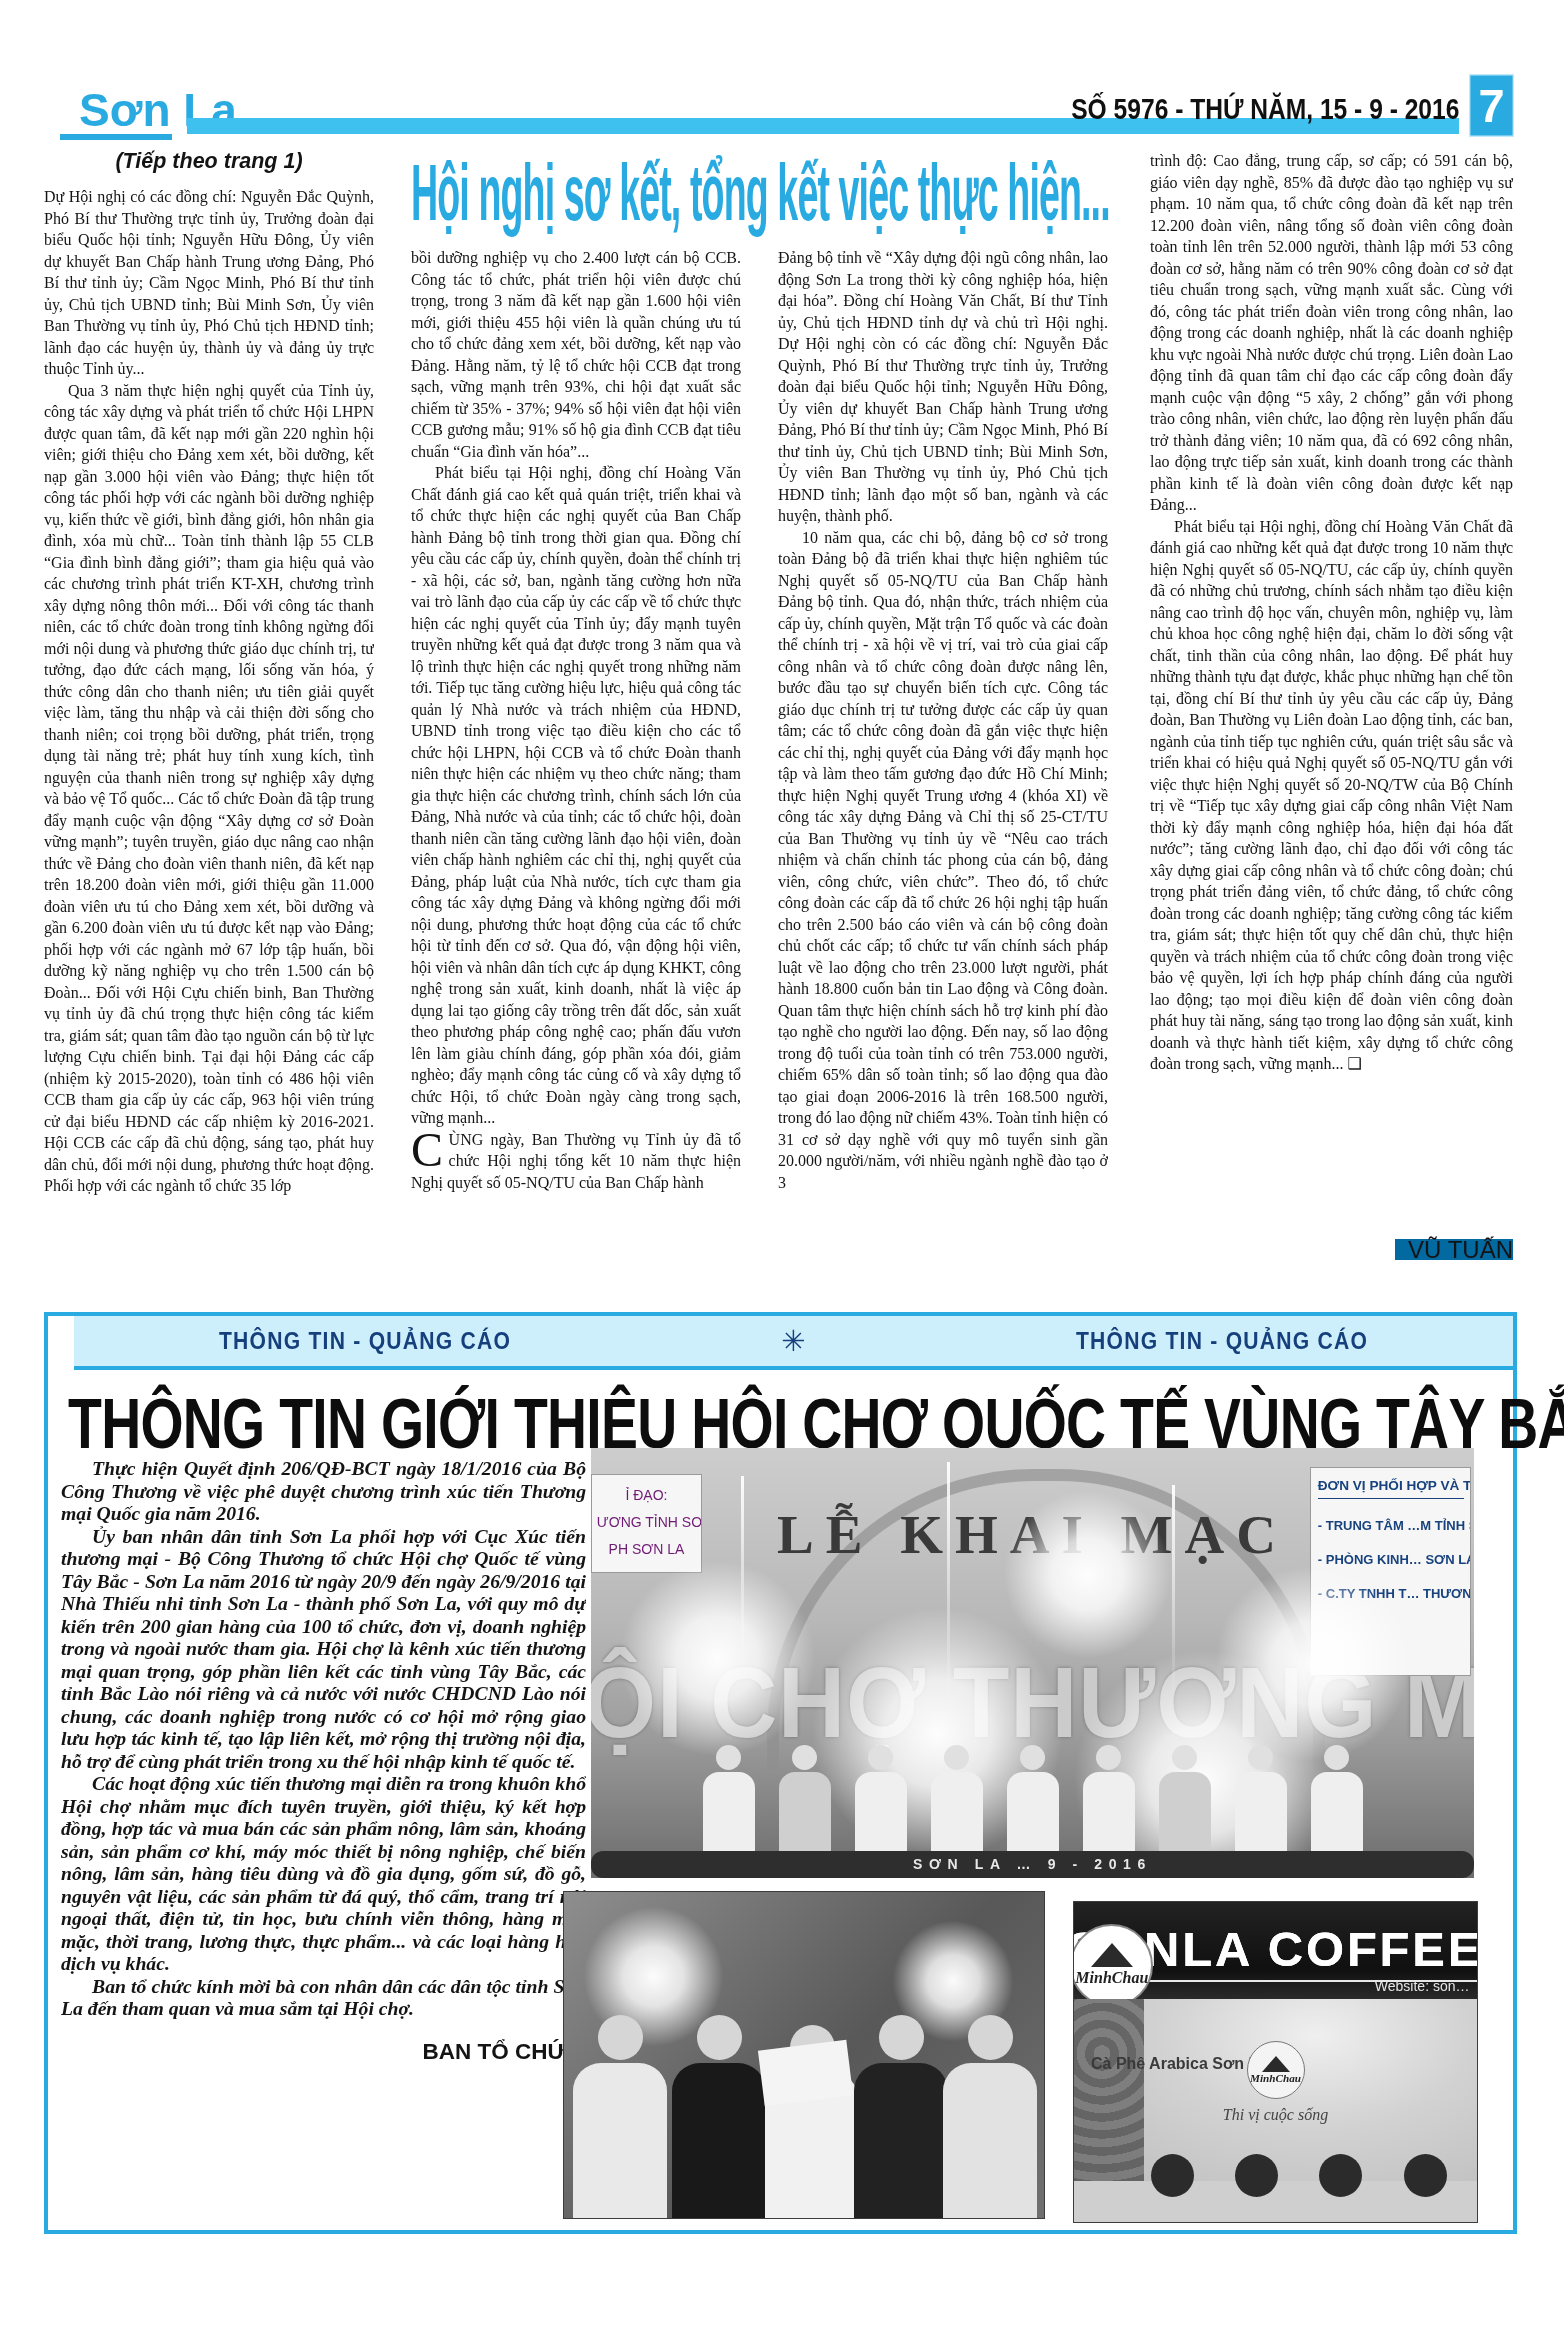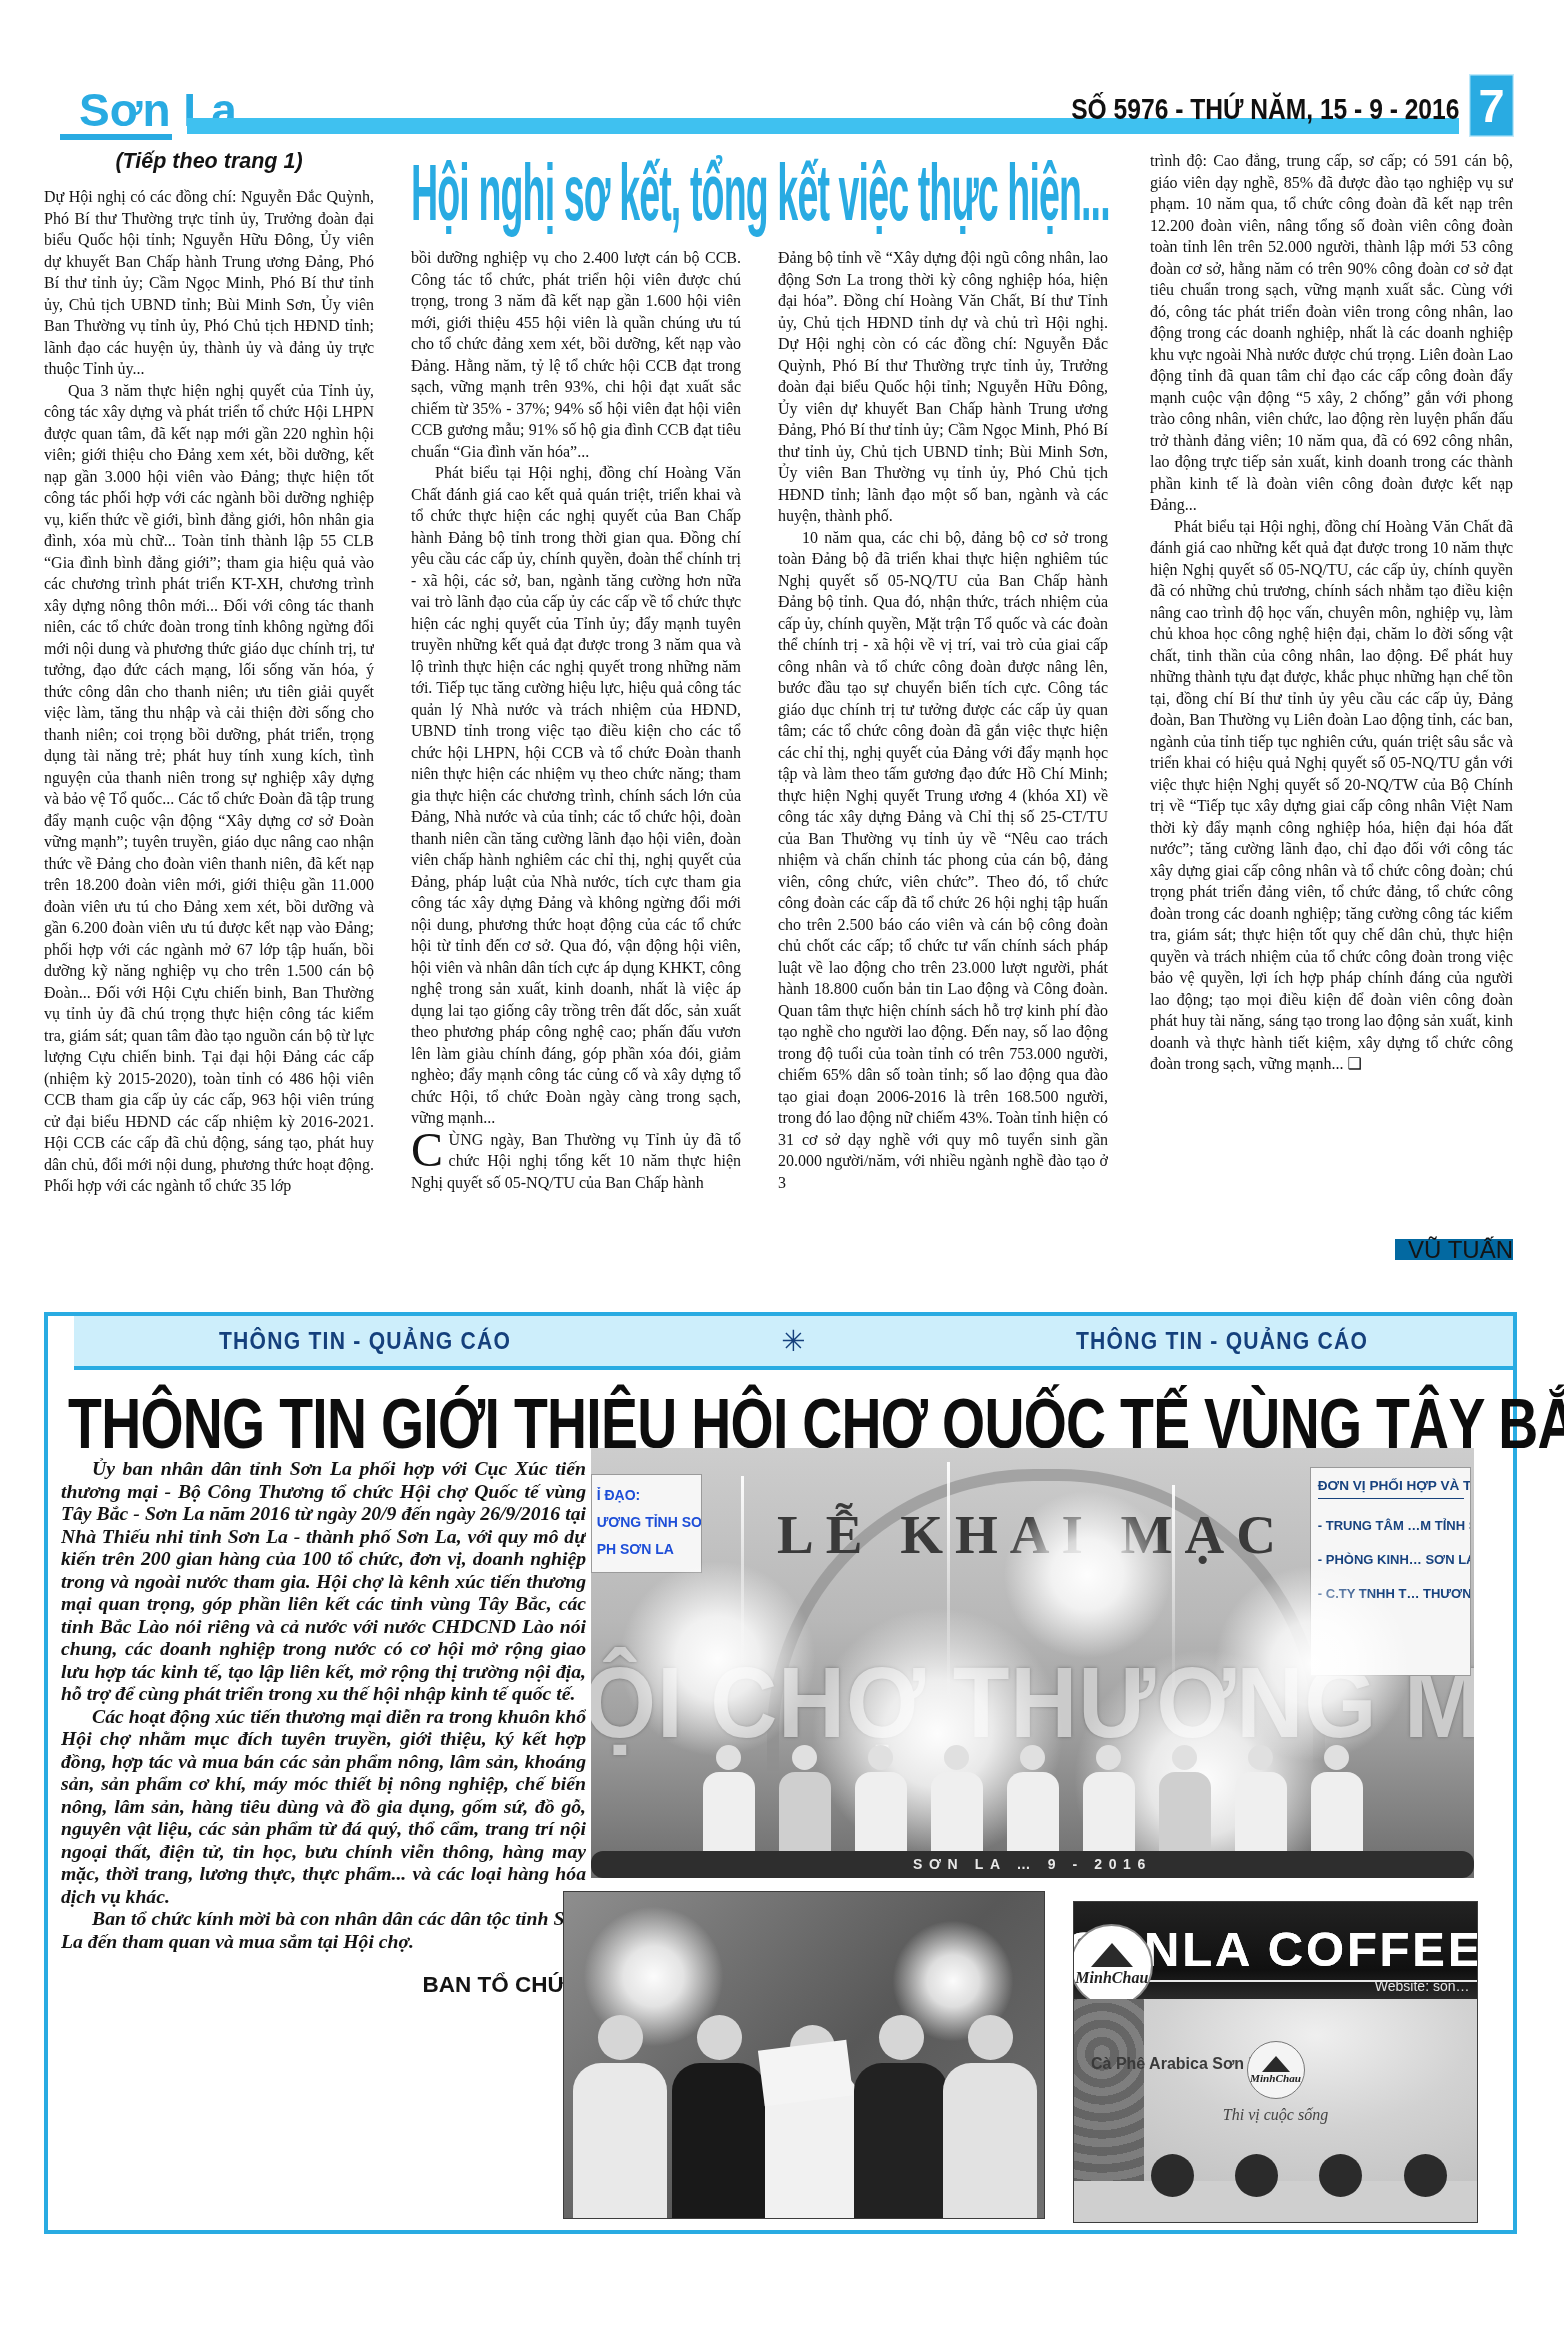--- a/index.html
+++ b/index.html
@@ -56,21 +56,21 @@
   .photo-ceremony{left:543px;top:132px;width:883px;height:430px;
      background:linear-gradient(180deg,#cdcdcd 0%,#b8b8b8 40%,#9d9d9d 66%,#6c6c6c 100%);}
   .arch{position:absolute;left:176px;top:21px;width:534px;height:290px;border:12px solid #8f8f8f;
         border-bottom:none;border-radius:267px 267px 0 0;opacity:.65;}
   .arc-title{position:absolute;left:50%;top:55px;transform:translateX(-50%);white-space:nowrap;
              font-family:"Liberation Serif",serif;font-weight:bold;font-size:55px;color:#3a3a3a;letter-spacing:12px;}
   .backdrop-letters{position:absolute;left:50%;top:197px;transform:translateX(-50%) scaleX(.92);white-space:nowrap;
              font-size:101px;font-weight:900;color:#cbcbcb;text-shadow:0 0 3.7px #6f6f6f;letter-spacing:0.9px;}
   .sign{position:absolute;background:#f6f6f6;border:0.9px solid #9a9a9a;overflow:hidden;box-sizing:border-box;}
   .sign-left{left:0;top:26px;width:111px;height:99px;padding:6.6px 4.7px;}
-  .sign-left div{font-weight:bold;font-size:14px;color:#1d4ed8;line-height:27px;white-space:nowrap;}
+  .sign-left div{font-weight:normal;font-size:14px;color:#701a75;line-height:27px;white-space:nowrap;text-align:center;}
   .sign-right{right:2.8px;top:19px;width:161px;height:209px;padding:7.5px 6.6px;}
   .sign-right .t{font-weight:bold;font-size:13.6px;color:#17427e;line-height:19px;border-bottom:1.4px solid #17427e;
                  padding-bottom:3.7px;margin-bottom:9.4px;white-space:nowrap;}
   .sign-right .l{font-weight:bold;font-size:13px;color:#17427e;line-height:34px;white-space:nowrap;}
   .sp{position:absolute;border-radius:50%;
       background:radial-gradient(circle,rgba(255,255,255,.98) 0%,rgba(255,255,255,.8) 30%,rgba(255,255,255,0) 70%);}
   .streak{position:absolute;width:3.3px;background:linear-gradient(rgba(255,255,255,.95),rgba(255,255,255,0));}
   .people{position:absolute;bottom:27px;left:0;width:100%;display:flex;justify-content:center;
           gap:24px;align-items:flex-end;}
   .person .head{width:25px;height:25px;border-radius:50%;background:#e0e0e0;margin:0 auto 1.9px;}
@@ -154,20 +154,21 @@
 
   <div class="ad-box" style="position:absolute;">
     <div class="ad-banner">
       <span class="lbl">THÔNG TIN - QUẢNG CÁO</span>
       <span class="star">✳</span>
       <span class="lbl">THÔNG TIN - QUẢNG CÁO</span>
     </div>
     <div class="ad-headline">THÔNG TIN GIỚI THIỆU HỘI CHỢ QUỐC TẾ VÙNG TÂY BẮC NĂM 2016</div>
 
     <div class="ad-text">
+      <p>Thực hiện Quyết định 206/QĐ-BCT ngày 18/1/2016 của Bộ Công Thương về việc phê duyệt chương trình xúc tiến Thương mại Quốc gia năm 2016.</p>
       <p>Ủy ban nhân dân tỉnh Sơn La phối hợp với Cục Xúc tiến thương mại - Bộ Công Thương tổ chức Hội chợ Quốc tế vùng Tây Bắc - Sơn La năm 2016 từ ngày 20/9 đến ngày 26/9/2016 tại Nhà Thiếu nhi tỉnh Sơn La - thành phố Sơn La, với quy mô dự kiến trên 200 gian hàng của 100 tổ chức, đơn vị, doanh nghiệp trong và ngoài nước tham gia. Hội chợ là kênh xúc tiến thương mại quan trọng, góp phần liên kết các tỉnh vùng Tây Bắc, các tỉnh Bắc Lào nói riêng và cả nước với nước CHDCND Lào nói chung, các doanh nghiệp trong nước có cơ hội mở rộng giao lưu hợp tác kinh tế, tạo lập liên kết, mở rộng thị trường nội địa, hỗ trợ để cùng phát triển trong xu thế hội nhập kinh tế quốc tế.</p>
       <p>Các hoạt động xúc tiến thương mại diễn ra trong khuôn khổ Hội chợ nhằm mục đích tuyên truyền, giới thiệu, ký kết hợp đồng, hợp tác và mua bán các sản phẩm nông, lâm sản, khoáng sản, sản phẩm cơ khí, máy móc thiết bị nông nghiệp, chế biến nông, lâm sản, hàng tiêu dùng và đồ gia dụng, gốm sứ, đồ gỗ, nguyên vật liệu, các sản phẩm từ đá quý, thổ cẩm, trang trí nội ngoại thất, điện tử, tin học, bưu chính viễn thông, hàng may mặc, thời trang, lương thực, thực phẩm... và các loại hàng hóa dịch vụ khác.</p>
       <p>Ban tổ chức kính mời bà con nhân dân các dân tộc tỉnh Sơn La đến tham quan và mua sắm tại Hội chợ.</p>
       <div class="ad-signature">BAN TỔ CHỨC</div>
     </div>
 
     <div class="photo photo-ceremony">
       <div class="arch"></div>
       <div class="arc-title">LỄ KHAI MẠC</div>
       <div class="backdrop-letters">HỘI CHỢ THƯƠNG MẠ</div>

